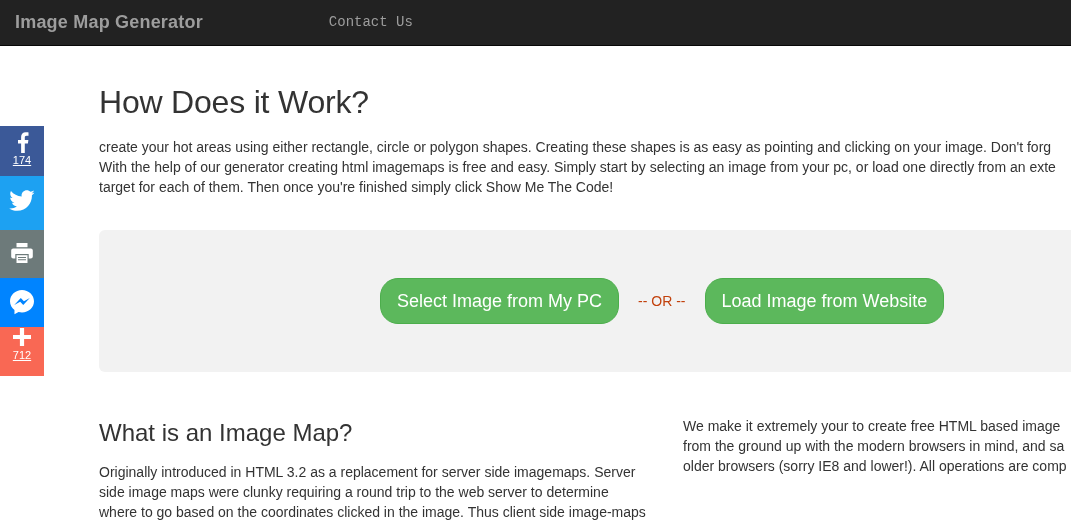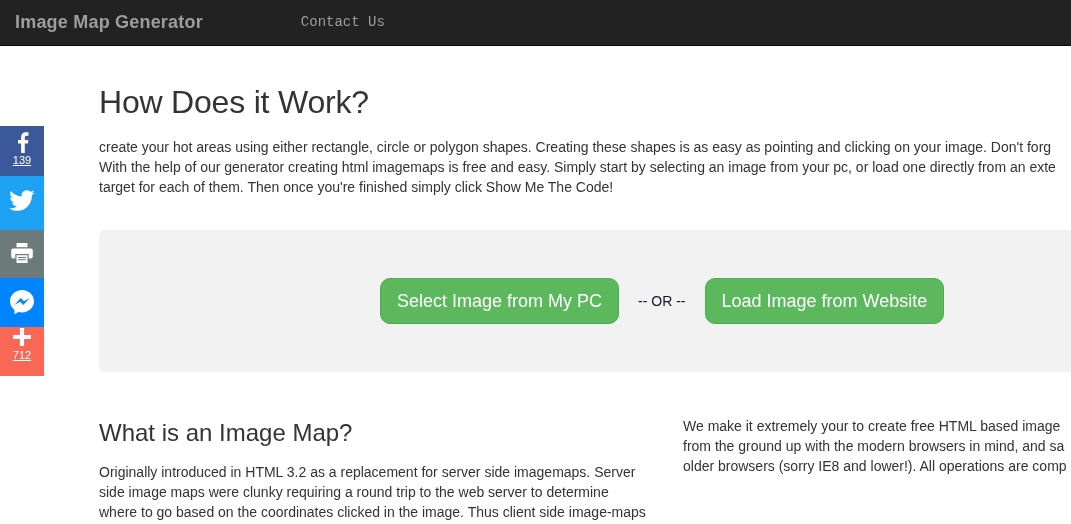--- a/index.html
+++ b/index.html
@@ -14,20 +14,21 @@
   
   .navbar {
     position: absolute;
     top: 0; left: 0;
     width: 1071px;
     height: 46px;
     background: #222222;
     border-bottom: 1px solid #080808;
     display: flex;
     align-items: center;
+    gap: 28px;
   }
   .navbar-brand {
     color: #9d9d9d;
     font-size: 18px;
     font-weight: bold;
     letter-spacing: 0.2px;
     padding: 0 15px 0 15px;
     margin-left: 0px;
     line-height: 45px;
     text-decoration: none;
@@ -120,30 +121,30 @@
     align-items: center;
     justify-content: flex-start;
     height: 100%;
     padding-left: 281px;
   }
   .btn {
     background: #5cb85c;
     border: 1px solid #4cae4c;
     color: #ffffff;
     font-size: 18px;
-    border-radius: 10px;
+    border-radius: 18px;
     padding: 10px 16px;
     line-height: 24px;
     white-space: nowrap;
     cursor: pointer;
     font-family: "Liberation Sans", sans-serif;
   }
   .or-sep {
     font-size: 14px;
-    color: #0f172a;
+    color: #c2410c;
     padding: 0 19px;
     white-space: nowrap;
   }
 
   
   .cols {
     position: absolute;
     left: 99px;
     top: 400px;
     width: 972px;
@@ -182,21 +183,21 @@
 </div>
 
 <div class="social-bar">
 
   <a class="social-item si-facebook" href="#">
     <span class="social-glyph">
       <svg width="20" height="22" viewBox="0 0 20 22" aria-hidden="true">
         <path fill="#ffffff" d="M12.8 21V11.6h3.1l0.47-3.7h-3.57V5.56c0-1.07 0.3-1.8 1.83-1.8H16.5V0.47C16.17 0.43 15.04 0.33 13.73 0.33c-2.74 0-4.61 1.68-4.61 4.76v2.8H6v3.7h3.12V21h3.68z"></path>
       </svg>
     </span>
-    <span class="social-count">139</span>
+    <span class="social-count">174</span>
   </a>
 
   <a class="social-item si-twitter" href="#">
     <span class="social-glyph">
       <svg width="26" height="22" viewBox="0 0 26 22" aria-hidden="true">
         <path fill="#ffffff" d="M25.6 2.6c-0.94 0.42-1.95 0.7-3.01 0.83 1.08-0.65 1.91-1.68 2.3-2.9-1.01 0.6-2.13 1.03-3.33 1.27C20.6 0.78 19.25 0.15 17.75 0.15c-2.87 0-5.2 2.33-5.2 5.2 0 0.41 0.05 0.8 0.14 1.19C8.37 6.32 4.53 4.25 1.96 1.1 1.51 1.87 1.25 2.77 1.25 3.73c0 1.8 0.92 3.39 2.31 4.32-0.85-0.03-1.65-0.26-2.35-0.65v0.07c0 2.52 1.79 4.62 4.17 5.1-0.44 0.12-0.9 0.18-1.37 0.18-0.33 0-0.66-0.03-0.98-0.09 0.66 2.06 2.58 3.56 4.85 3.6-1.78 1.39-4.02 2.22-6.45 2.22-0.42 0-0.83-0.02-1.24-0.07 2.3 1.47 5.03 2.33 7.96 2.33 9.55 0 14.78-7.92 14.78-14.78l-0.02-0.67c1.02-0.73 1.9-1.64 2.59-2.69z"></path>
       </svg>
     </span>
   </a>
 

